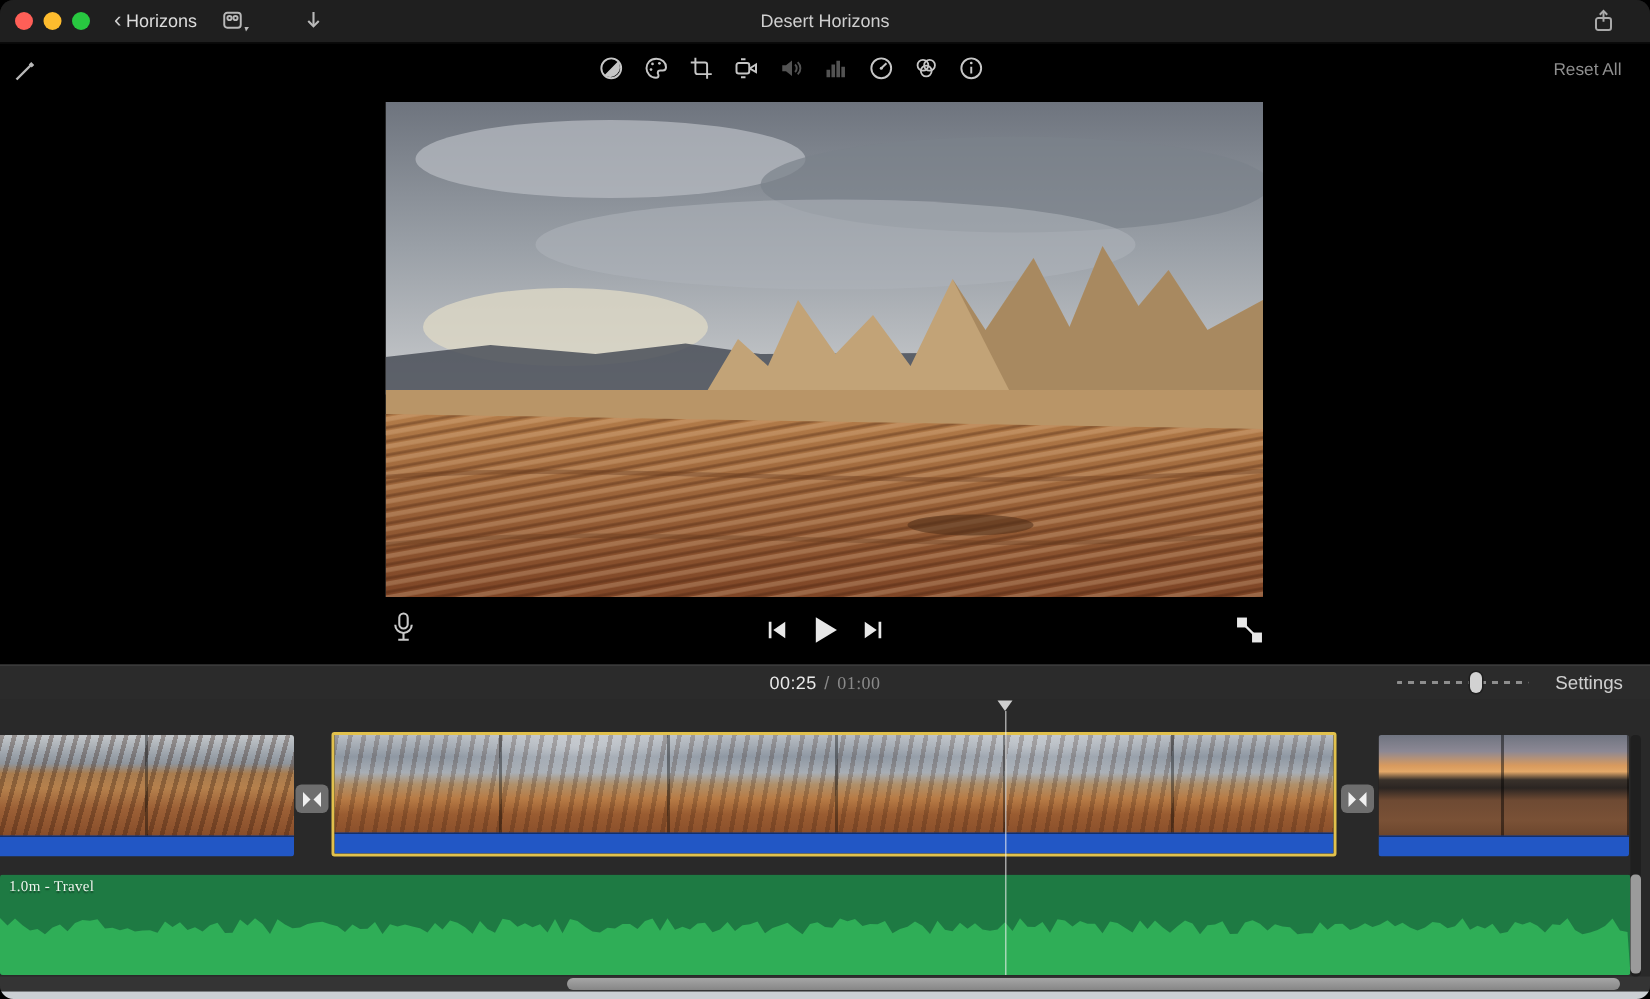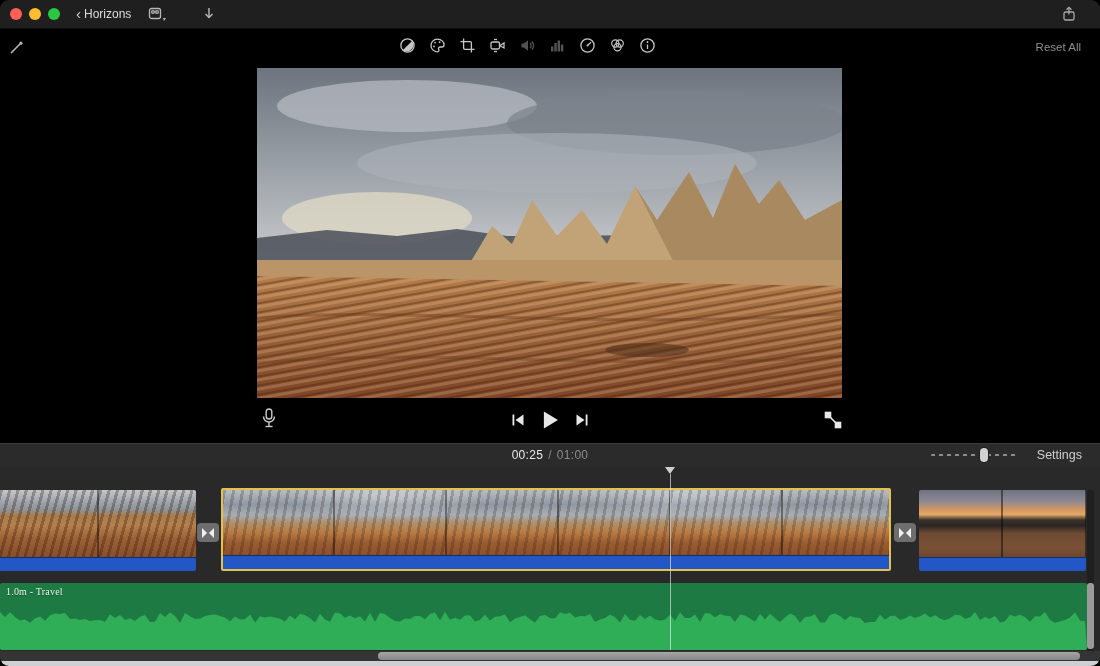--- a/index.html
+++ b/index.html
@@ -39,21 +39,21 @@
   .transport-expand{position:absolute;left:821px;top:379px;width:24px;height:24px;color:#e8e8e8;}
   .tbtn{background:none;border:none;padding:0;color:inherit;}
 
   
   .timecode-bar{position:absolute;top:443px;left:0;right:0;height:22px;background:#2b2b2b;
                 border-top:1px solid #3a3a3a;border-bottom:1px solid #1c1c1c;}
   .timecode{position:absolute;left:0;right:0;top:0;height:100%;display:flex;align-items:center;justify-content:center;
             font-size:12px;letter-spacing:.3px;}
   .tc-cur{color:#e9e9e9;}
   .tc-sep{color:#8a8a8a;margin:0 5px;}
-  .tc-total{color:#8a8a8a;}
+  .tc-total{color:#8a8a8a;font-family:Liberation Serif, serif;}
   .tl-right{position:absolute;right:12px;top:0;height:100%;display:flex;align-items:center;gap:12px;}
   .zoom-slider{position:relative;width:88px;height:14px;}
   .zoom-ticks{position:absolute;left:0;right:0;top:6px;height:2px;
               background:repeating-linear-gradient(90deg,#8d8d8d 0 4px,transparent 4px 8px);border-radius:1px;}
   .zoom-thumb{position:absolute;top:0;width:8px;height:14px;border-radius:4px;background:#d2d2d2;box-shadow:0 0 0 1px #1f1f1f;}
   .settings-btn{background:none;border:none;color:#cfcfcf;font-size:12.5px;font-family:inherit;}
 
   
   .timeline{position:absolute;top:466px;left:0;right:0;height:195px;background:#292929;}
   .clip{position:absolute;top:24px;height:81px;overflow:hidden;border-radius:2px;}
@@ -130,20 +130,21 @@
       </svg>
     </span>
 
     <span class="tb-icon tb-download">
       <svg width="16" height="16" viewBox="0 0 16 16" fill="none" stroke="currentColor" stroke-width="1.4">
         <path d="M8 2 V11"></path>
           <path d="M4.5 8 L8 11.5 L11.5 8"></path>
       </svg>
     </span>
 
+    <div class="win-title">Desert Horizons</div>
 
     <span class="share-btn" style="color:#a9a9a9">
       <svg width="18" height="18" viewBox="0 0 18 18" fill="none" stroke="currentColor" stroke-width="1.3">
         <rect x="4" y="7" width="10" height="8" rx="1.5"></rect>
         <path d="M9 2.5 V9.5"></path>
           <path d="M6.5 4.8 L9 2.3 L11.5 4.8"></path>
       </svg>
     </span>
   </header>
 

